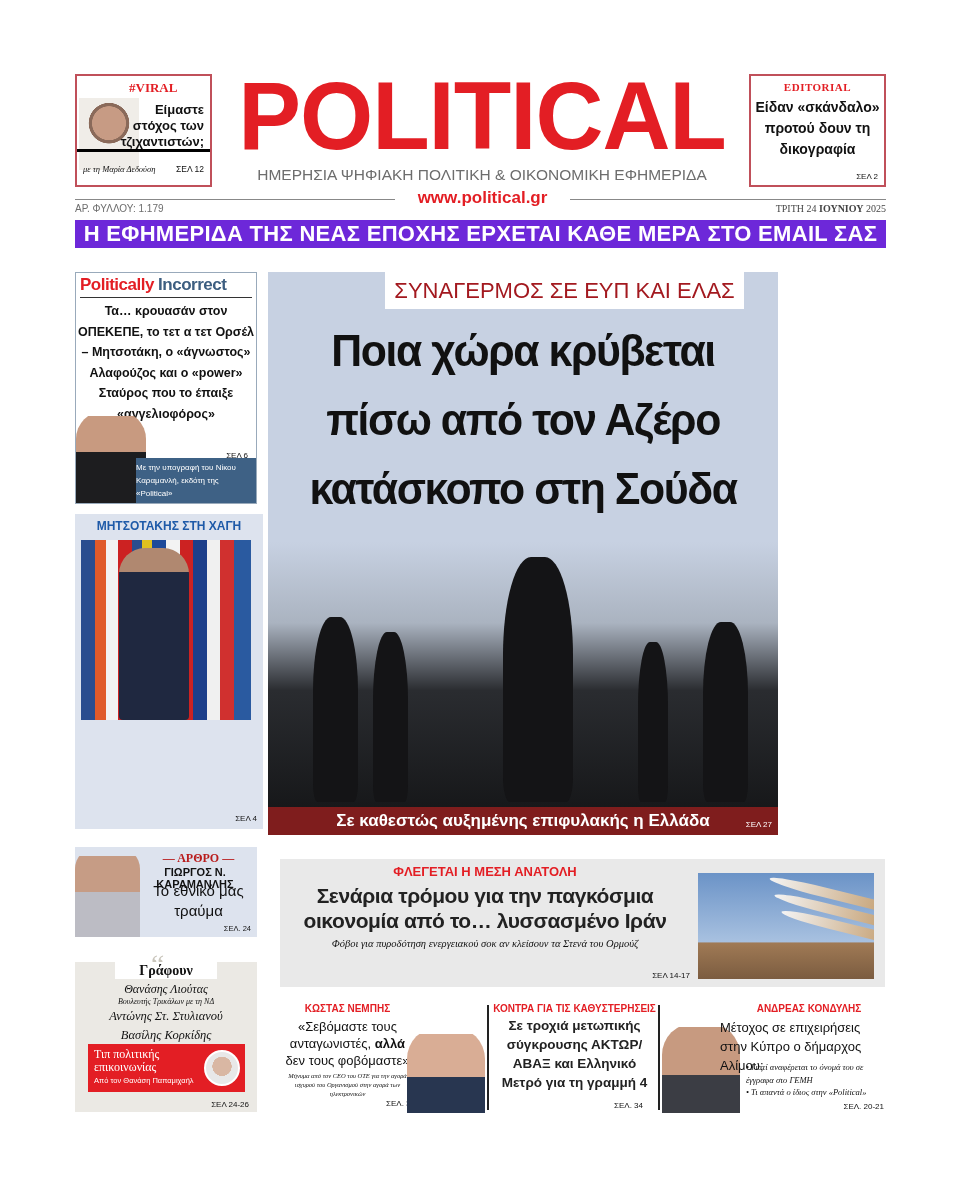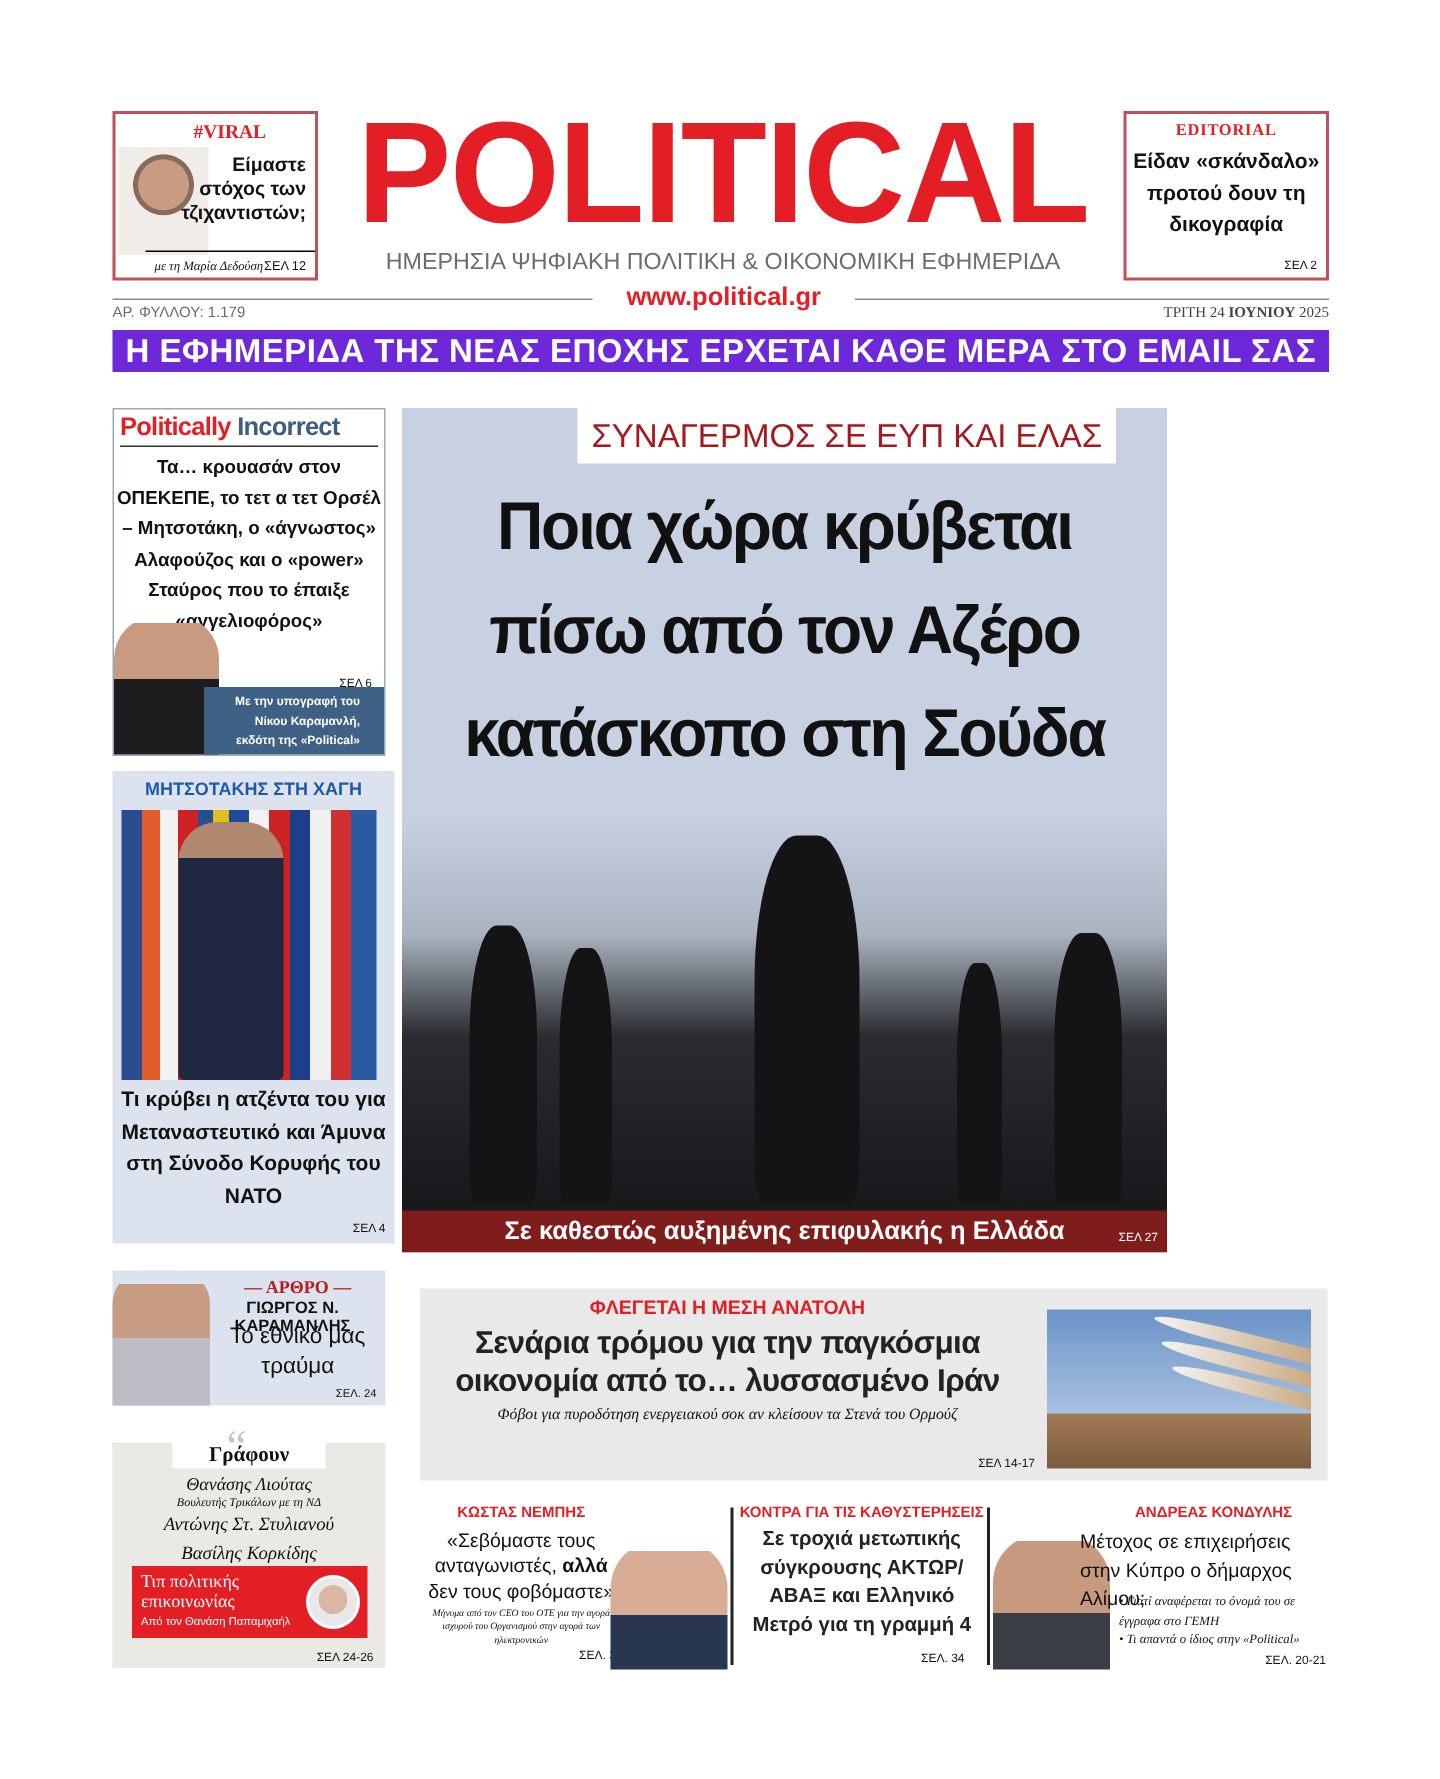--- a/index.html
+++ b/index.html
@@ -5,21 +5,21 @@
   * { box-sizing: border-box; margin: 0; padding: 0; }
   body { width: 960px; height: 1186px; background: #ffffff; position: relative; font-family: "Liberation Sans", sans-serif; overflow: hidden; color: #111; }
   .abs { position: absolute; }
 
   
   .hbox { border: 2px solid #c0505a; background: #fff; }
   #viral { left: 75px; top: 74px; width: 137px; height: 113px; }
   #viral .tag { position: absolute; left: 52px; top: 4px; font-family: "Liberation Serif", serif; font-weight: bold; color: #e31e24; font-size: 13px; }
   #viral .photo { position: absolute; left: 2px; top: 22px; width: 60px; height: 72px; background: radial-gradient(circle at 50% 35%, #c79b84 0 30%, #8a6a5a 31% 36%, #f0ede8 37%); }
   #viral .q { position: absolute; right: 6px; top: 26px; width: 90px; text-align: right; font-weight: bold; font-size: 13px; line-height: 16px; }
-  #viral .foot { position: absolute; left: 0; right: 0; bottom: 0; height: 18px; border-top: 1px solid #000000; display: flex; justify-content: space-between; align-items: center; padding: 0 6px; font-size: 8.5px; margin-left: 20px; }
+  #viral .foot { position: absolute; left: 0; right: 0; bottom: 0; height: 36px; border-top: 3px solid #000000; display: flex; justify-content: space-between; align-items: center; padding: 0 6px; font-size: 8.5px; }
   #viral .foot .by { font-family: "Liberation Serif", serif; font-style: italic; }
 
   #editorial { left: 749px; top: 74px; width: 137px; height: 113px; text-align: center; }
   #editorial .tag { font-family: "Liberation Serif", serif; font-weight: bold; color: #e31e24; font-size: 11px; margin-top: 5px; letter-spacing: 0.5px; }
   #editorial .q { font-weight: bold; font-size: 14px; line-height: 21px; margin-top: 4px; }
   #editorial .sel { position: absolute; right: 6px; bottom: 4px; font-size: 8px; }
 
   #logo { left: 232px; top: 68px; width: 500px; text-align: center; color: #e31e24; font-weight: bold; font-size: 96px; line-height: 96px; letter-spacing: -1px; transform: scaleX(0.98); }
   #subtitle { left: 232px; top: 166px; width: 500px; text-align: center; color: #6d6d6d; font-size: 15.5px; letter-spacing: 0px; }
   #rule-l { left: 75px; top: 199px; width: 320px; height: 1px; background: #888; }
@@ -33,21 +33,21 @@
 
   
   #pi { left: 75px; top: 272px; width: 182px; height: 232px; border: 1px solid #9ab; background: #fff; }
   #pi .brand { position: absolute; left: 4px; top: 2px; font-weight: bold; font-size: 17px; letter-spacing: -0.5px; }
   #pi .brand .p1 { color: #e31e24; }
   #pi .brand .p2 { color: #3d5e80; }
   #pi .line { position: absolute; left: 4px; right: 4px; top: 24px; height: 1px; background: #333; }
   #pi .txt { position: absolute; left: 2px; right: 2px; top: 28px; text-align: center; font-weight: bold; font-size: 12.5px; line-height: 20.5px; }
   #pi .person { position: absolute; left: 0; bottom: 0; width: 70px; height: 92px; background: linear-gradient(180deg, transparent 0 5%, #c89a80 5% 45%, #1d1d1f 45%); border-radius: 28px 28px 0 0; }
   #pi .sel { position: absolute; right: 8px; top: 178px; font-size: 8px; }
-  #pi .sig { position: absolute; left: 60px; right: 0; bottom: 0; height: 45px; background: #3e6185; color: #fff; text-align: right; padding: 3px 16px; font-size: 8px; line-height: 13px; font-weight: bold; }
+  #pi .sig { position: absolute; left: 60px; right: 0; bottom: 0; height: 45px; background: #3e6185; color: #fff; text-align: left; padding: 3px 0; font-size: 8px; line-height: 13px; font-weight: normal; }
 
   #mitso { left: 75px; top: 514px; width: 188px; height: 315px; background: #dde3ee; }
   #mitso .kick { text-align: center; color: #1e5aa8; font-weight: bold; font-size: 12px; margin-top: 5px; }
   #mitso .photo { position: absolute; left: 6px; top: 26px; width: 170px; height: 180px; background: linear-gradient(90deg, #2a4d8f 0 8%, #e05a2a 8% 15%, #f2f2f2 15% 22%, #c22 22% 30%, #2a4d8f 30% 36%, #e0c020 36% 42%, #1d4a9a 42% 50%, #f3f3f3 50% 58%, #c22 58% 66%, #1d3f8a 66% 74%, #f0f0f0 74% 82%, #d0302f 82% 90%, #2a5aa0 90%); }
   #mitso .man { position: absolute; left: 38px; top: 8px; width: 70px; height: 172px; background: linear-gradient(180deg, #b08870 0 14%, #1f2840 14%); border-radius: 26px 26px 4px 4px; }
   #mitso .txt { position: absolute; left: 2px; right: 2px; top: 208px; text-align: center; font-weight: bold; font-size: 14px; line-height: 21.5px; }
   #mitso .sel { position: absolute; right: 6px; bottom: 6px; font-size: 8px; }
 
   #arthro { left: 75px; top: 847px; width: 182px; height: 90px; background: #dde3ee; }
   #arthro .photo { position: absolute; left: 0; top: 0; width: 65px; height: 90px; background: linear-gradient(180deg, #dde3ee 0 10%, #c69c85 10% 50%, #bcbcc4 50%); border-radius: 22px 22px 0 0; }
@@ -147,21 +147,20 @@
   <div class="sel">ΣΕΛ 6</div>
   <div class="person"></div>
   <div class="sig">Με την υπογραφή του Νίκου Καραμανλή, εκδότη της «Political»</div>
 </div>
 
 <div id="mitso" class="abs">
   <div class="kick">ΜΗΤΣΟΤΑΚΗΣ ΣΤΗ ΧΑΓΗ</div>
   <div class="photo">
       <div class="man"></div>
     </div>
-  <div class="txt">Τι κρύβει η ατζέντα του για Μεταναστευτικό και Άμυνα στη Σύνοδο Κορυφής του ΝΑΤΟ</div>
   <div class="sel">ΣΕΛ 4</div>
 </div>
 
 <div id="arthro" class="abs">
   <div class="photo"></div>
   <div class="kick">— ΑΡΘΡΟ —</div>
   <div class="name">ΓΙΩΡΓΟΣ Ν. ΚΑΡΑΜΑΝΛΗΣ</div>
   <div class="t">Το εθνικό μας τραύμα</div>
   <div class="sel">ΣΕΛ. 24</div>
 </div>

